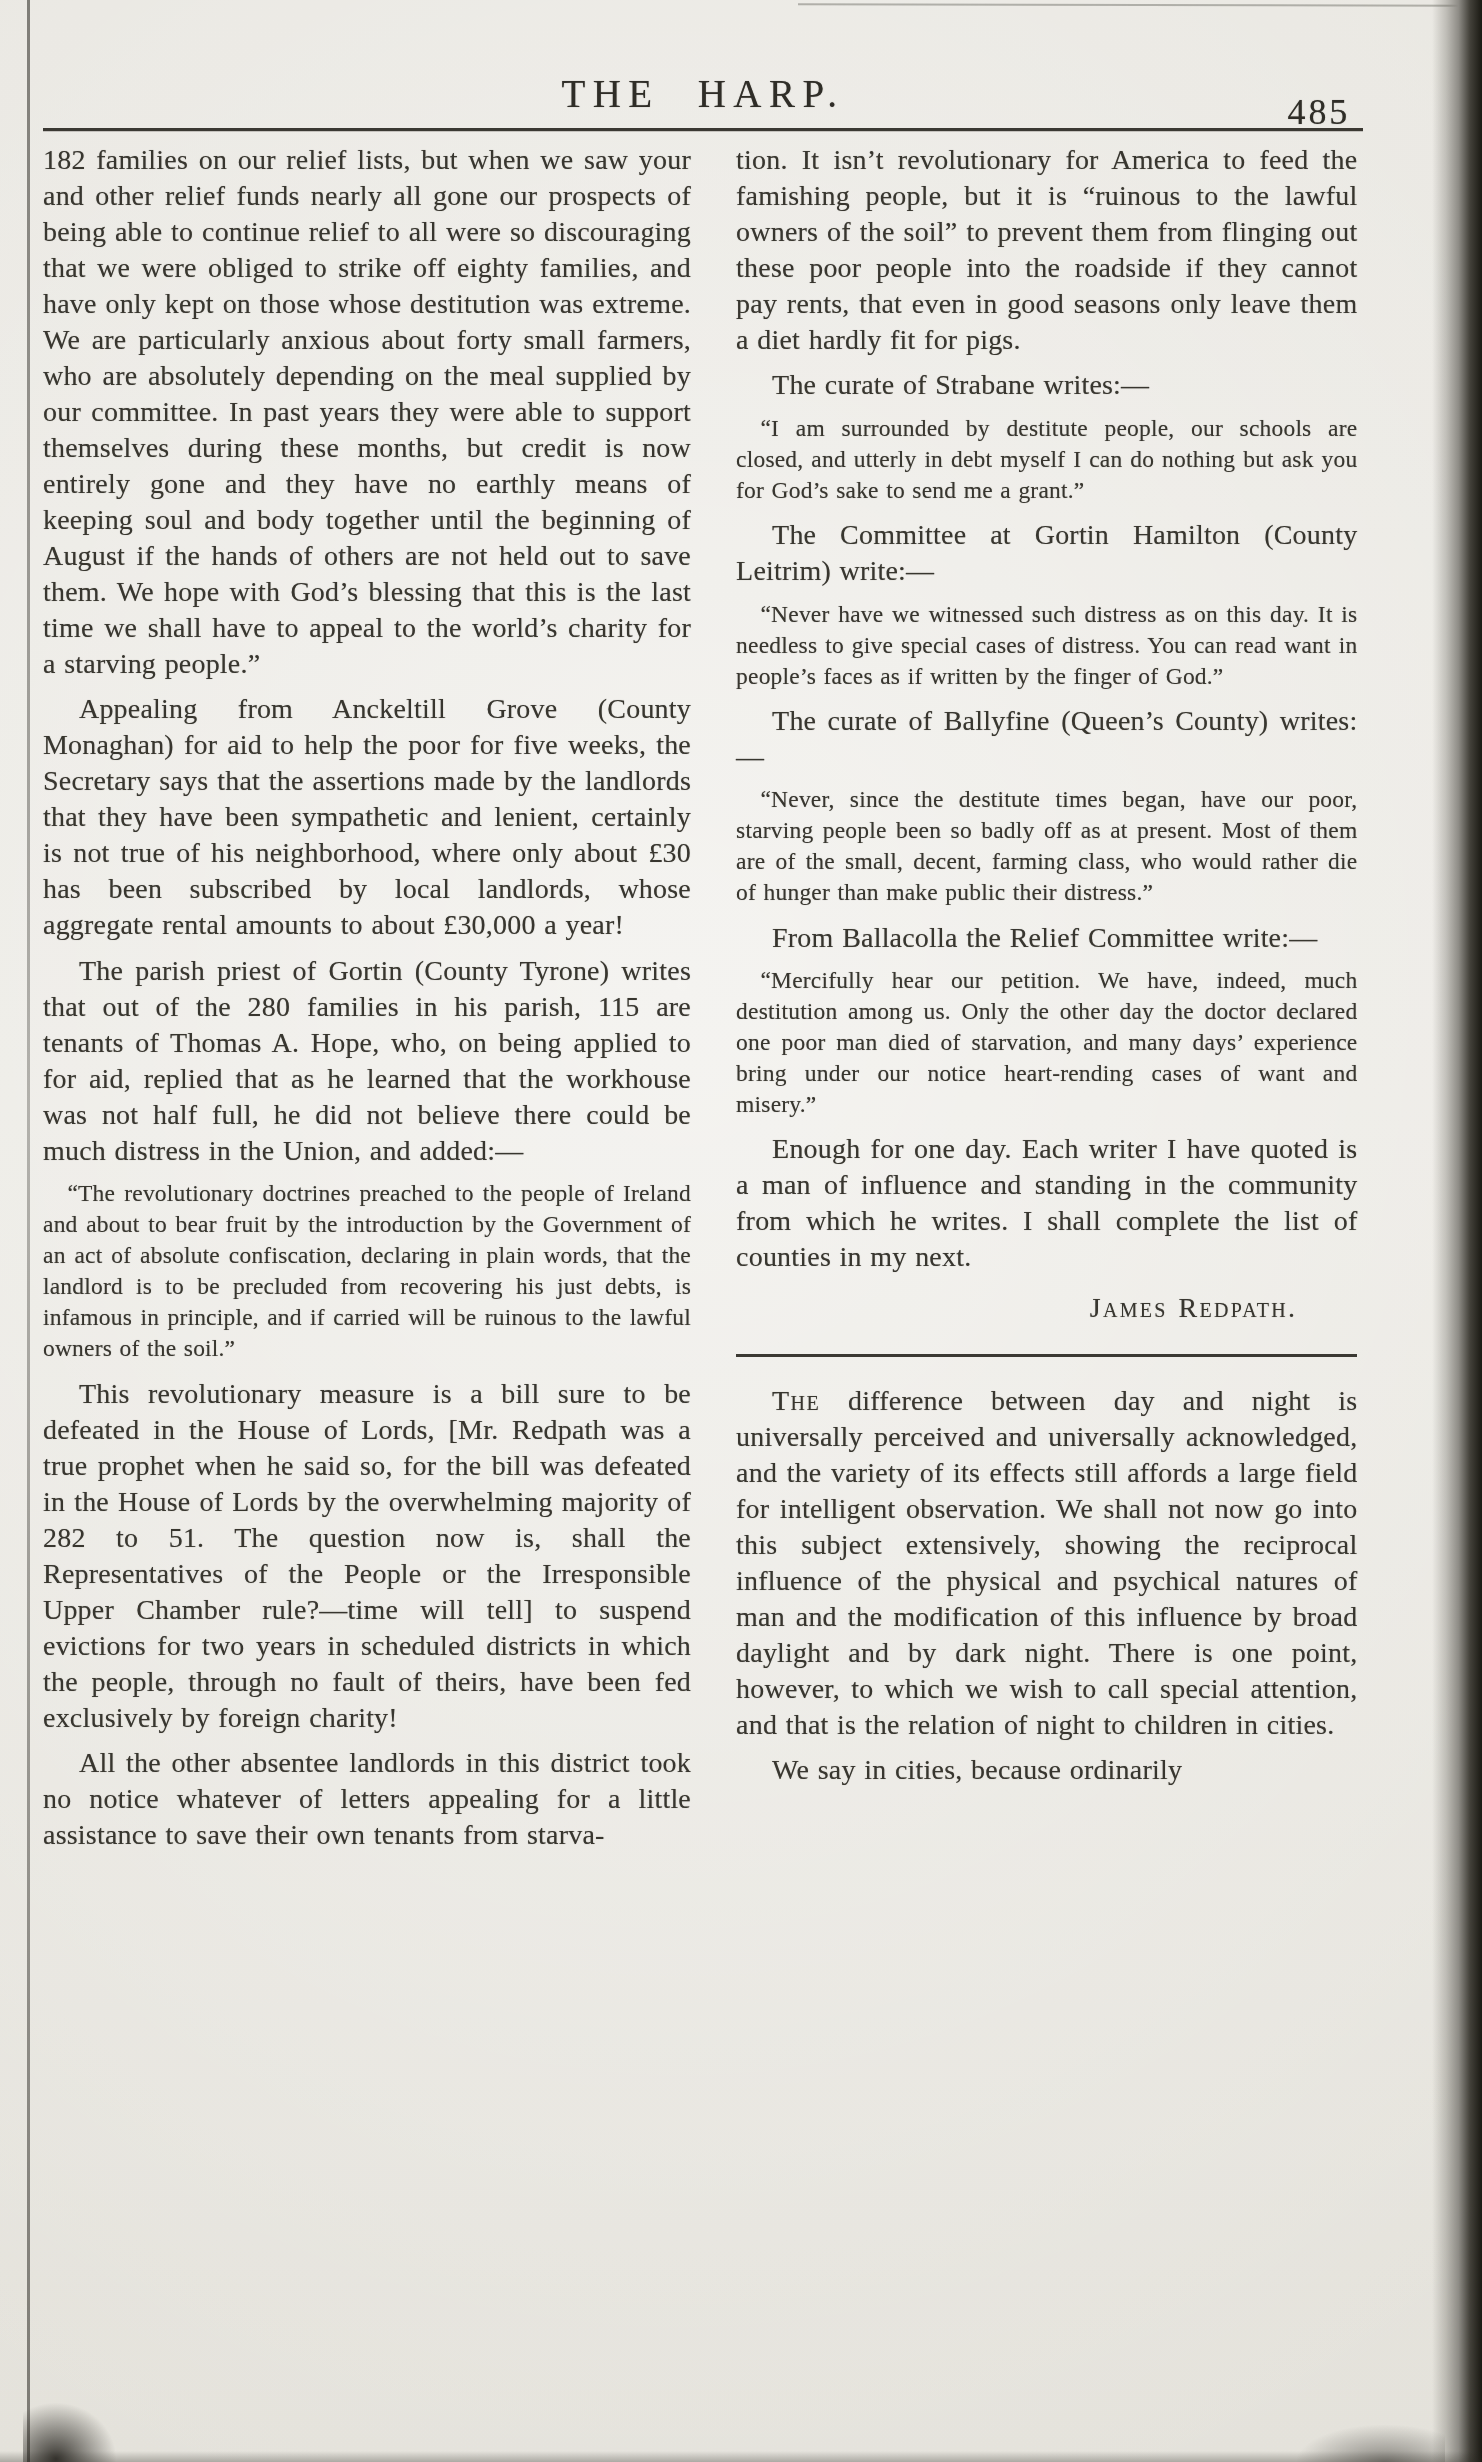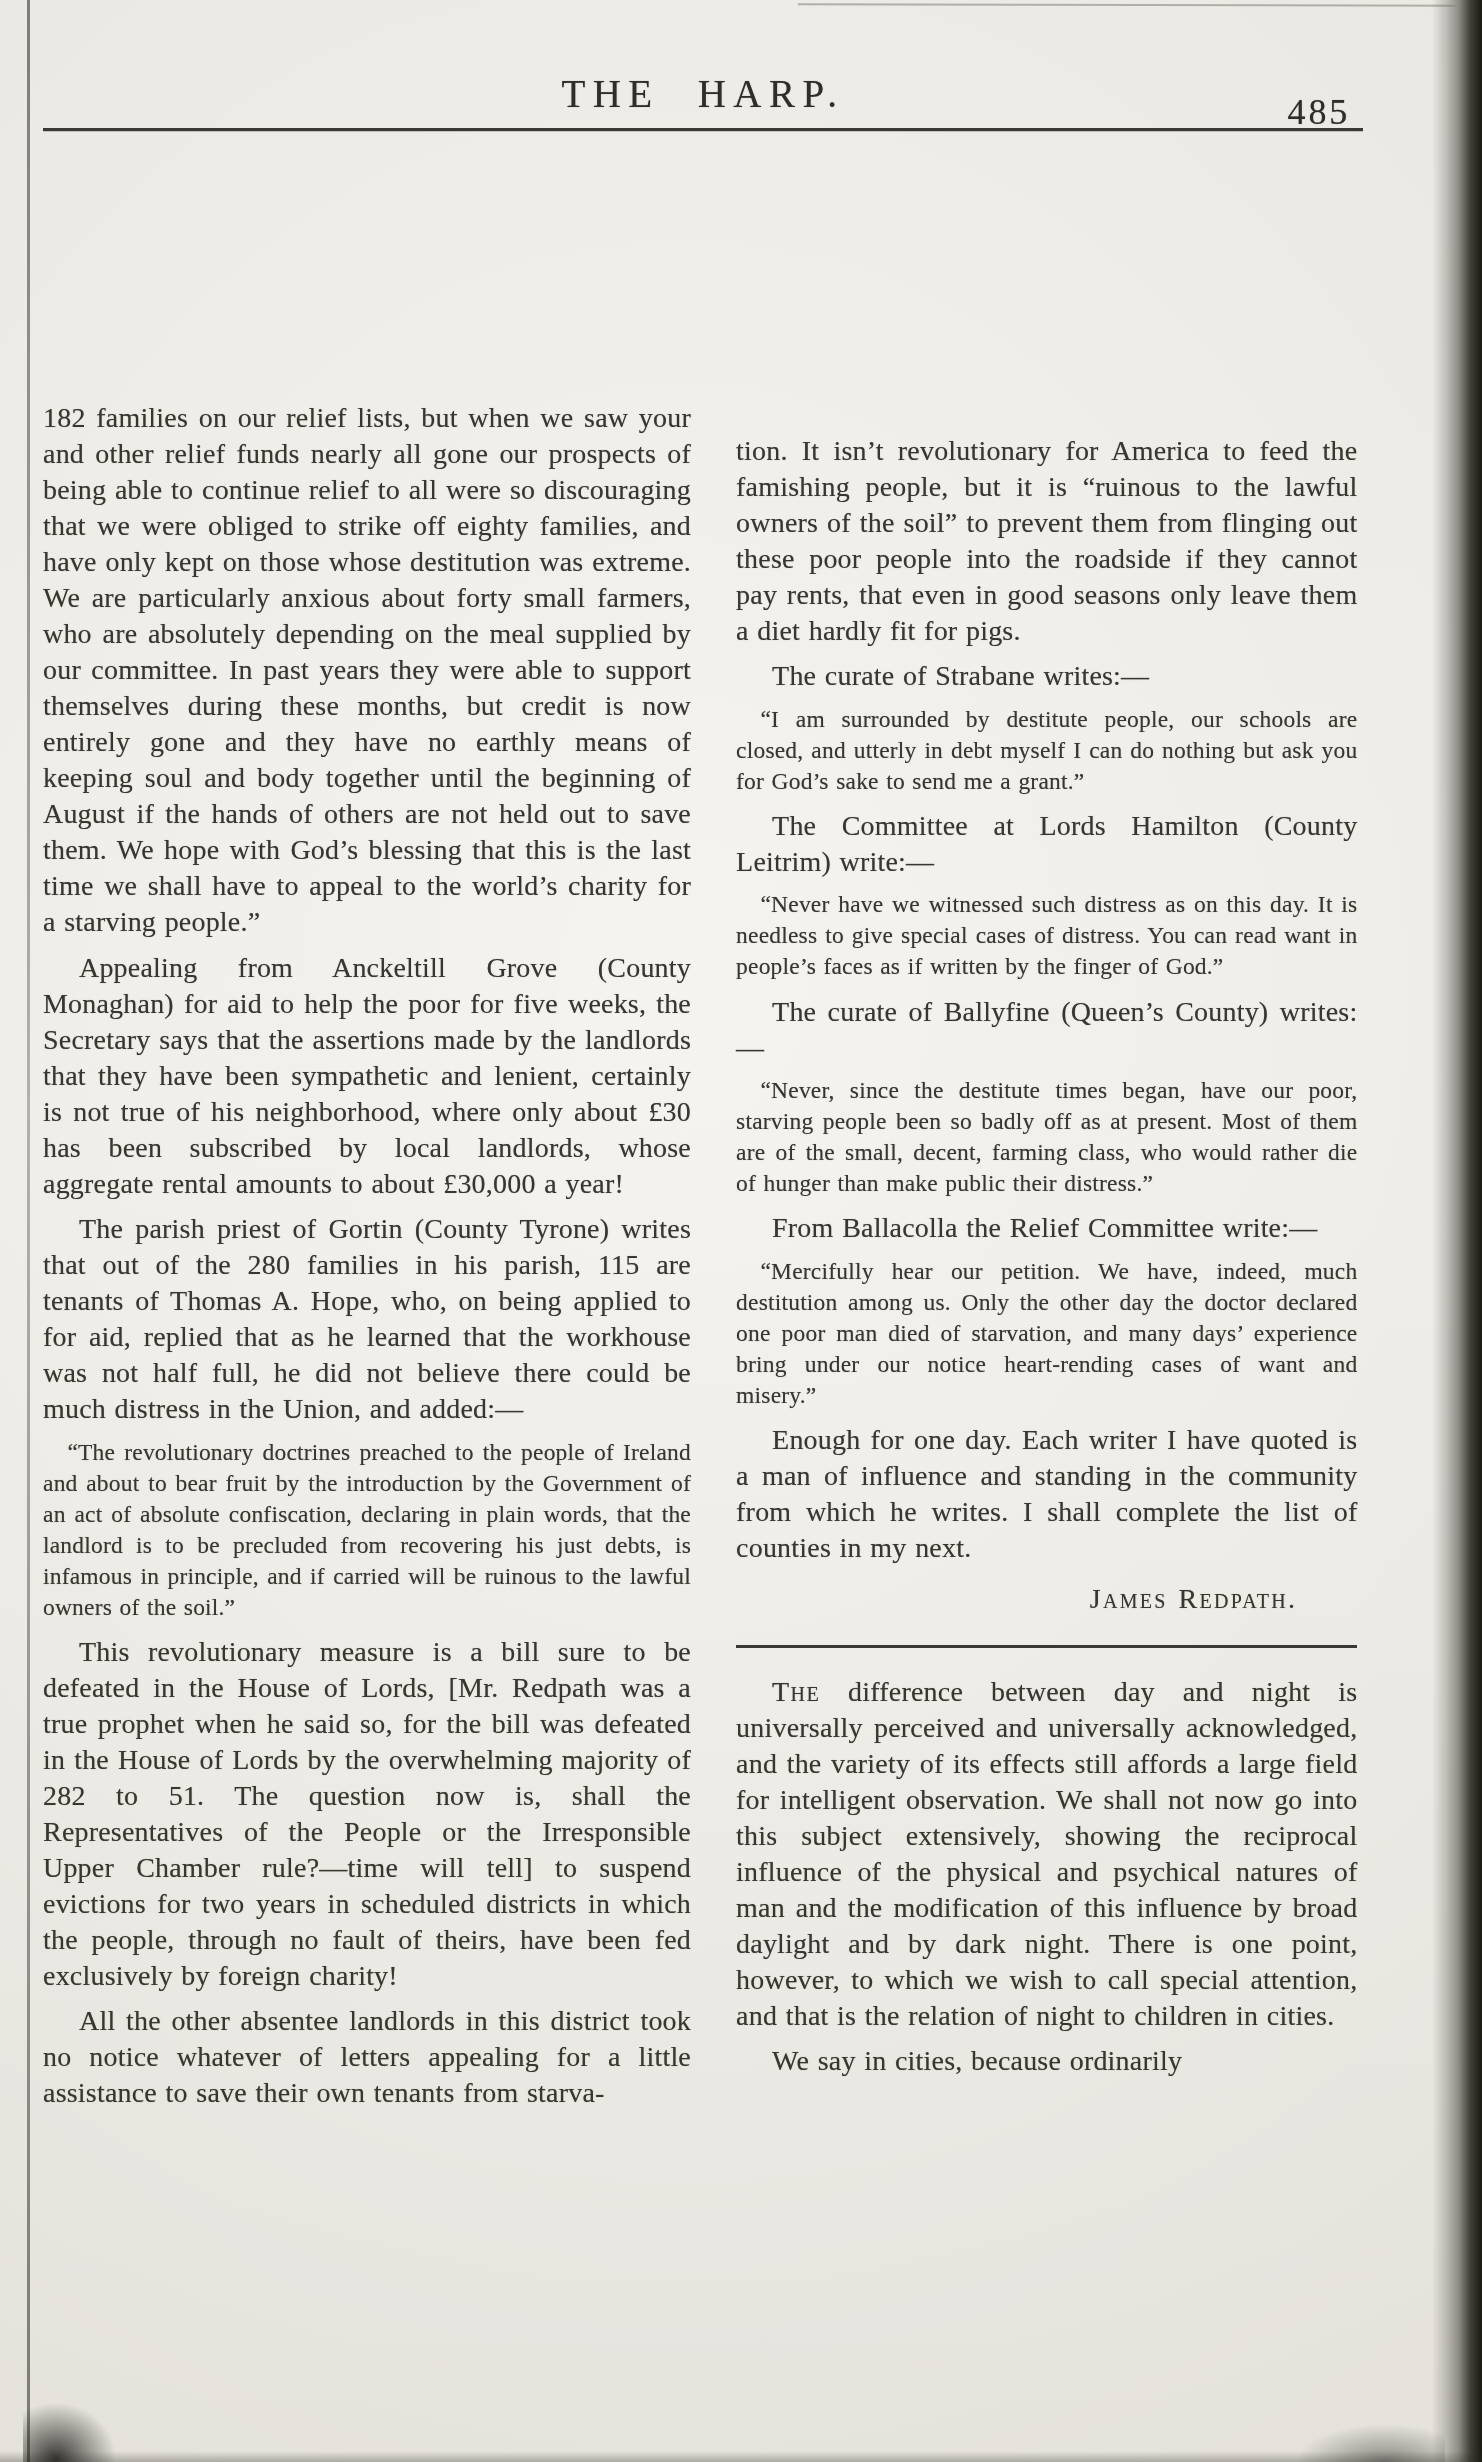--- a/index.html
+++ b/index.html
@@ -86,21 +86,21 @@
   }
   .masthead-rule {
     height: 2.8px;
     background: #3b3933;
     box-shadow: 0 0.9px 0 rgba(59,57,51,0.25);
   }
   .columns {
     display: flex;
     margin-top: 11.3px;
     min-height: 2237px;
-    align-items: center;
+    align-items: flex-start;
   }
   .column-left {
     width: 648px;
     padding-right: 20.7px;
     box-sizing: content-box;
   }
   .column-divider {
     width: 1.9px;
     background: linear-gradient(180deg, rgba(64,62,55,0.85), rgba(64,62,55,0.55) 50%, rgba(64,62,55,0.85));
   }
@@ -184,21 +184,21 @@
           <p class="para body">The parish priest of Gortin (County Tyrone) writes that out of the 280 families in his parish, 115 are tenants of Thomas A. Hope, who, on being applied to for aid, replied that as he learned that the workhouse was not half full, he did not believe there could be much distress in the Union, and added:—</p>
           <p class="para quote">“The revolutionary doctrines preached to the people of Ireland and about to bear fruit by the introduction by the Government of an act of absolute confiscation, declaring in plain words, that the landlord is to be precluded from recovering his just debts, is infamous in principle, and if carried will be ruinous to the lawful owners of the soil.”</p>
           <p class="para body">This revolutionary measure is a bill sure to be defeated in the House of Lords, [Mr. Redpath was a true prophet when he said so, for the bill was defeated in the House of Lords by the overwhelming majority of 282 to 51. The question now is, shall the Representatives of the People or the Irresponsible Upper Chamber rule?—time will tell] to suspend evictions for two years in scheduled districts in which the people, through no fault of theirs, have been fed exclusively by foreign charity!</p>
           <p class="para body">All the other absentee landlords in this district took no notice whatever of letters appealing for a little assistance to save their own tenants from starva-</p>
         </section>
       <div class="column-divider"></div>
       <section class="column column-right">
           <p class="para body-noindent">tion. It isn’t revolutionary for America to feed the famishing people, but it is “ruinous to the lawful owners of the soil” to prevent them from flinging out these poor people into the roadside if they cannot pay rents, that even in good seasons only leave them a diet hardly fit for pigs.</p>
           <p class="para body">The curate of Strabane writes:—</p>
           <p class="para quote">“I am surrounded by destitute people, our schools are closed, and utterly in debt myself I can do nothing but ask you for God’s sake to send me a grant.”</p>
-          <p class="para body">The Committee at Lords Hamilton (County Leitrim) write:—</p>
+          <p class="para body">The Committee at Gortin Hamilton (County Leitrim) write:—</p>
           <p class="para quote">“Never have we witnessed such distress as on this day. It is needless to give special cases of distress. You can read want in people’s faces as if written by the finger of God.”</p>
           <p class="para body">The curate of Ballyfine (Queen’s County) writes:—</p>
           <p class="para quote">“Never, since the destitute times began, have our poor, starving people been so badly off as at present. Most of them are of the small, decent, farming class, who would rather die of hunger than make public their distress.”</p>
           <p class="para body">From Ballacolla the Relief Committee write:—</p>
           <p class="para quote">“Mercifully hear our petition. We have, indeed, much destitution among us. Only the other day the doctor declared one poor man died of starvation, and many days’ experience bring under our notice heart-rending cases of want and misery.”</p>
           <p class="para body">Enough for one day. Each writer I have quoted is a man of influence and standing in the community from which he writes. I shall complete the list of counties in my next.</p>
           <p class="para signature">James Redpath.</p>
           <div class="section-rule"></div>
           <p class="para body"><span class="lead-smallcaps">The</span> difference between day and night is universally perceived and universally acknowledged, and the variety of its effects still affords a large field for intelligent observation. We shall not now go into this subject extensively, showing the reciprocal influence of the physical and psychical natures of man and the modification of this influence by broad daylight and by dark night. There is one point, however, to which we wish to call special attention, and that is the relation of night to children in cities.</p>
           <p class="para body">We say in cities, because ordinarily</p>

